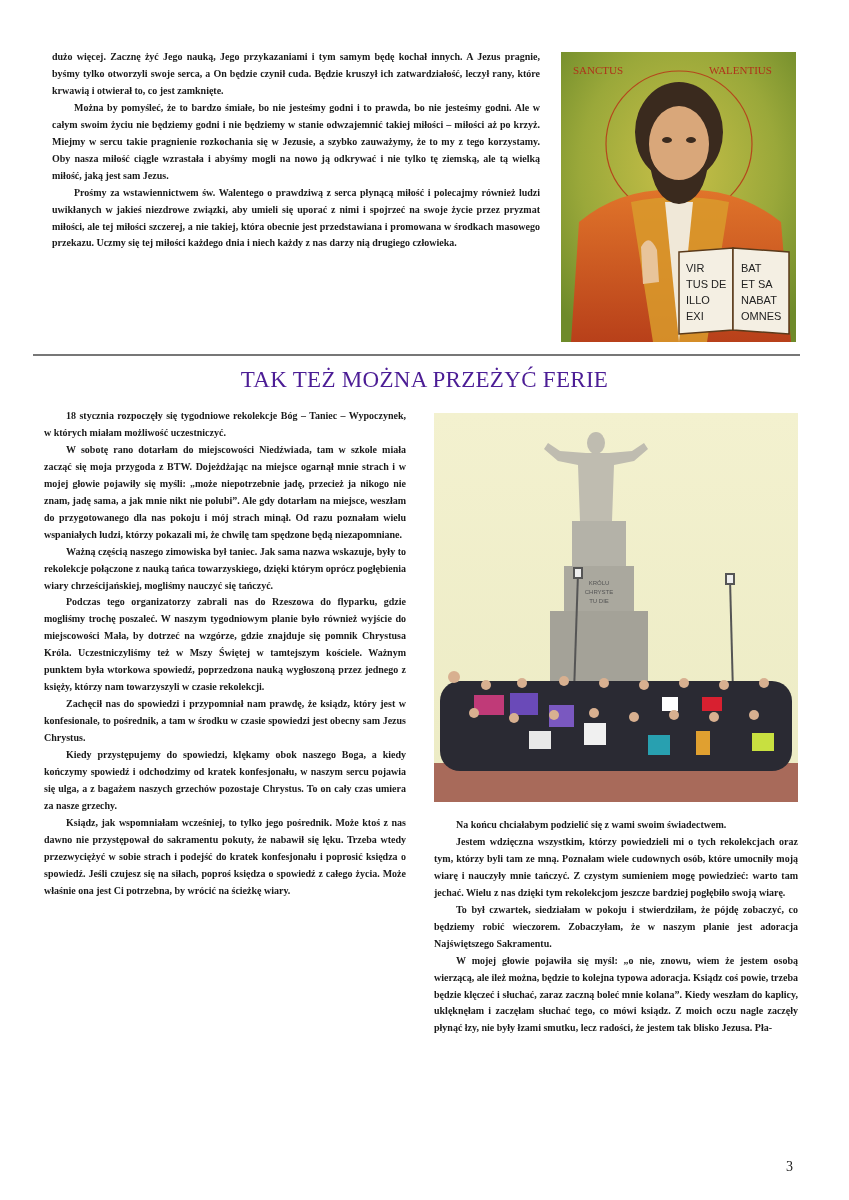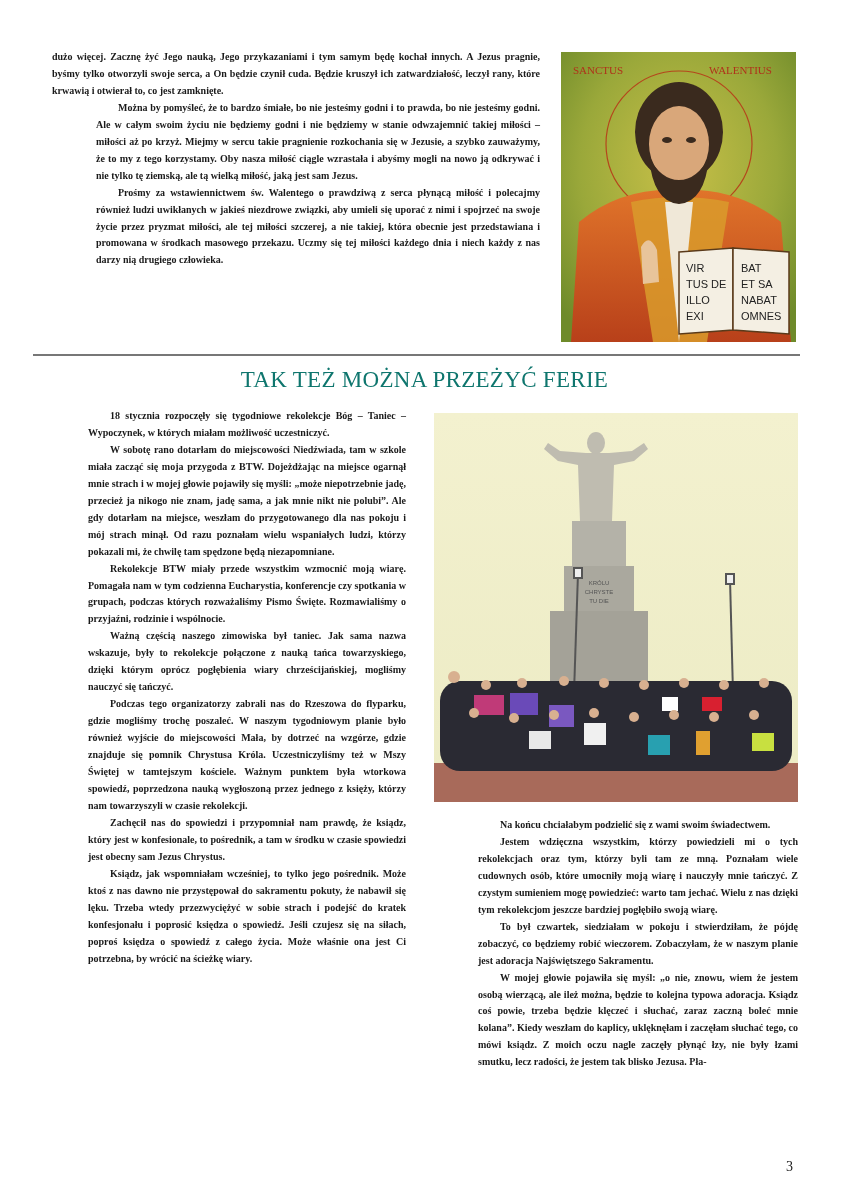--- a/index.html
+++ b/index.html
@@ -1,19 +1,19 @@
 <!DOCTYPE html>
 <html><head>
   <meta charset="utf-8">
   <style>
     html, body { margin: 0; padding: 0; background: #ffffff; }
     body { width: 849px; height: 1200px; position: relative; overflow: hidden;
       font-family: "Liberation Serif", "DejaVu Serif", serif; color: #1a1a1a; }
     .p { margin: 0; font-size: 10px; line-height: 16.95px; text-align: justify; hyphens: none; font-weight: bold; }
-    .ind { text-indent: 22px; margin-left: 44px; }
+    .ind { text-indent: 22px; }
     #top-text { position: absolute; left: 52px; top: 49px; width: 488px; }
     #icon-img { position: absolute; left: 561px; top: 52px; width: 262px; height: 290px; overflow: hidden; }
     #separator { position: absolute; left: 33px; top: 354px; width: 767px; height: 0; border-top: 2px solid #777; }
     #title { position: absolute; left: 0; top: 367px; width: 849px; text-align: center;
       font-size: 23px; letter-spacing: 0.3px; color: #29a3c8; font-family: "Liberation Serif", serif; }
     #col-left { position: absolute; left: 44px; top: 408px; width: 362px; }
     #photo { position: absolute; left: 434px; top: 413px; width: 364px; height: 389px; overflow: hidden; }
     #col-right { position: absolute; left: 434px; top: 817px; width: 364px; }
     #page-number { position: absolute; left: 786px; top: 1159px; font-size: 14px; }
   </style>
@@ -62,29 +62,29 @@
       <text x="180" y="220" font-size="11" fill="#222" font-family="Liberation Sans, sans-serif">BAT</text>
       <text x="180" y="236" font-size="11" fill="#222" font-family="Liberation Sans, sans-serif">ET SA</text>
       <text x="180" y="252" font-size="11" fill="#222" font-family="Liberation Sans, sans-serif">NABAT</text>
       <text x="180" y="268" font-size="11" fill="#222" font-family="Liberation Sans, sans-serif">OMNES</text>
     </g>
   </svg>
 </div>
 
 <div id="separator"></div>
 
-<h1 id="title" style="margin: 0px; font-weight: normal; color: #0f766e;">TAK TEŻ MOŻNA PRZEŻYĆ FERIE</h1>
+<h1 id="title" style="margin: 0px; font-weight: normal; color: #4c1d95;">TAK TEŻ MOŻNA PRZEŻYĆ FERIE</h1>
 
 <div id="col-left">
   <p class="p ind">18 stycznia rozpoczęły się tygodniowe rekolekcje Bóg – Taniec – Wypoczynek, w których miałam możliwość uczestniczyć.</p>
   <p class="p ind">W sobotę rano dotarłam do miejscowości Niedźwiada, tam w szkole miała zacząć się moja przygoda z BTW. Dojeżdżając na miejsce ogarnął mnie strach i w mojej głowie pojawiły się myśli: „może niepotrzebnie jadę, przecież ja nikogo nie znam, jadę sama, a jak mnie nikt nie polubi”. Ale gdy dotarłam na miejsce, weszłam do przygotowanego dla nas pokoju i mój strach minął. Od razu poznałam wielu wspaniałych ludzi, którzy pokazali mi, że chwilę tam spędzone będą niezapomniane.</p>
-  <p class="p ind">Rekolekcje BTW miały przede wszystkim wzmocnić moją wiarę. Pomagała nam w tym codzienna Eucharystia, konferencje czy spotkania w grupach, podczas których rozważaliśmy Pismo Święte. Rozmawialiśmy o przyjaźni, rodzinie i wspólnocie.</p>
   <p class="p ind">Ważną częścią naszego zimowiska był taniec. Jak sama nazwa wskazuje, były to rekolekcje połączone z nauką tańca towarzyskiego, dzięki którym oprócz pogłębienia wiary chrześcijańskiej, mogliśmy nauczyć się tańczyć.</p>
   <p class="p ind">Podczas tego organizatorzy zabrali nas do Rzeszowa do flyparku, gdzie mogliśmy trochę poszaleć. W naszym tygodniowym planie było również wyjście do miejscowości Mała, by dotrzeć na wzgórze, gdzie znajduje się pomnik Chrystusa Króla. Uczestniczyliśmy też w Mszy Świętej w tamtejszym kościele. Ważnym punktem była wtorkowa spowiedź, poprzedzona nauką wygłoszoną przez jednego z księży, którzy nam towarzyszyli w czasie rekolekcji.</p>
   <p class="p ind">Zachęcił nas do spowiedzi i przypomniał nam prawdę, że ksiądz, który jest w konfesionale, to pośrednik, a tam w środku w czasie spowiedzi jest obecny sam Jezus Chrystus.</p>
+  <p class="p ind">Kiedy przystępujemy do spowiedzi, klękamy obok naszego Boga, a kiedy kończymy spowiedź i odchodzimy od kratek konfesjonału, w naszym sercu pojawia się ulga, a z bagażem naszych grzechów pozostaje Chrystus. To on cały czas umiera za nasze grzechy.</p>
   <p class="p ind">Ksiądz, jak wspomniałam wcześniej, to tylko jego pośrednik. Może ktoś z nas dawno nie przystępował do sakramentu pokuty, że nabawił się lęku. Trzeba wtedy przezwyciężyć w sobie strach i podejść do kratek konfesjonału i poprosić księdza o spowiedź. Jeśli czujesz się na siłach, poproś księdza o spowiedź z całego życia. Może właśnie ona jest Ci potrzebna, by wrócić na ścieżkę wiary.</p>
 </div>
 
 <div id="photo" aria-label="Group photo of retreat participants in front of the Christ the King statue in Mała">
   <svg width="364" height="389" viewBox="0 0 364 389" xmlns="http://www.w3.org/2000/svg">
     <defs>
       <linearGradient id="skyG" x1="0" y1="0" x2="0" y2="1">
         <stop offset="0%" stop-color="#f3f1cf"></stop>
         <stop offset="100%" stop-color="#ecebc4"></stop>
       </linearGradient>

